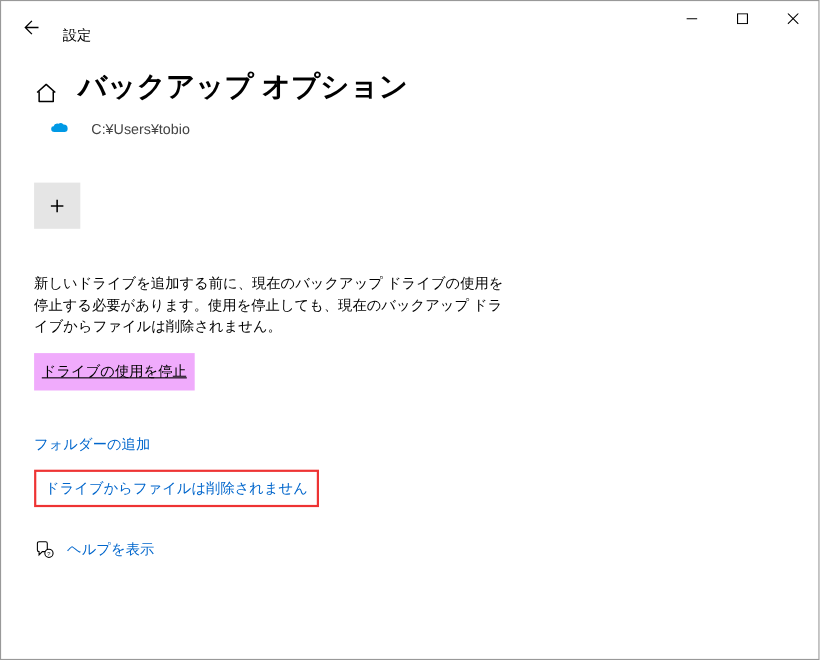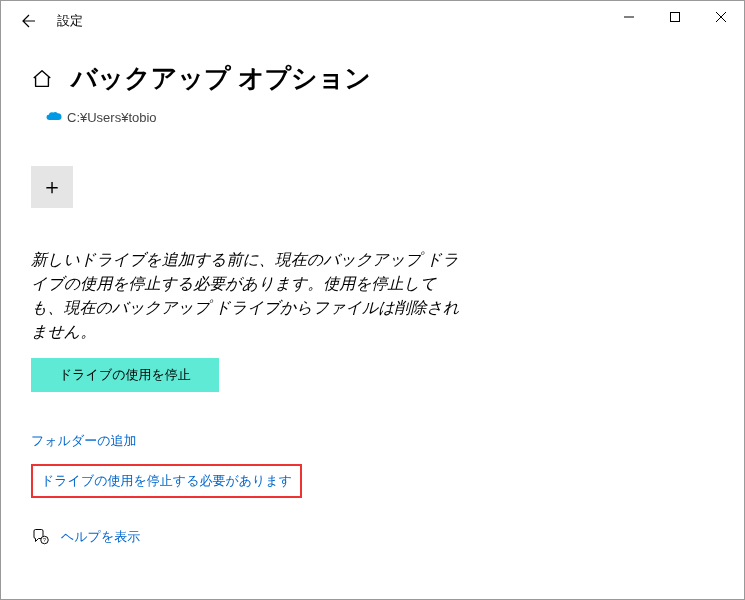--- a/index.html
+++ b/index.html
@@ -9,21 +9,21 @@
       background: #fff;
       color: #000;
       width: 745px;
       height: 600px;
       border: 1px solid #999;
       position: relative;
       overflow: hidden;
     }
     .titlebar {
       display: flex;
-      align-items: center;
+      align-items: flex-end;
       height: 40px;
       padding-left: 12px;
     }
     .back-btn {
       width: 32px; height: 32px;
       display: flex; align-items: center; justify-content: center;
       cursor: pointer;
     }
     .title-text {
       margin-left: 12px;
@@ -37,37 +37,37 @@
     .win-btn {
       width: 46px; height: 32px;
       display: flex; align-items: center; justify-content: center;
       cursor: pointer;
     }
     .content {
       padding: 0 30px 20px 30px;
     }
     .header-row {
       display: flex;
-      align-items: center;
+      align-items: flex-end;
       margin-top: 20px;
       gap: 18px;
     }
     .home-icon {
       width: 22px; height: 22px;
     }
     .page-title {
       font-size: 26px;
       font-weight: 600;
     }
     .path-row {
       display: flex;
       align-items: center;
       margin-top: 12px;
       margin-left: 14px;
-      gap: 4px;
+      gap: 20px;
     }
     .path-text {
       font-size: 13px;
       color: #444;
     }
     .section {
       margin-top: 40px;
     }
     .section-title {
       font-size: 17px;
@@ -81,33 +81,33 @@
     }
     .add-btn {
       width: 42px; height: 42px;
       background: #e5e5e5;
       display: flex; align-items: center; justify-content: center;
       font-size: 22px;
       cursor: pointer;
     }
     .add-label { font-size: 13px; }
     .desc-text {
-      font-size: 16px;
+      font-size: 13px;
       line-height: 1.5;
       max-width: 430px;
       margin-top: 22px;
-      font-style: italic;
     }
     .gray-button {
-      background: #5eead4;
+      background: #f0abfc;
       border: none;
-      padding: 8px 28px;
+      padding: 8px 7px;
       font-size: 13px;
       margin-top: 14px;
       cursor: pointer;
+      text-decoration: underline;
     }
     .link {
       color: #0066cc;
       font-size: 13px;
       cursor: pointer;
       display: inline-block;
     }
     .link-row { margin-top: 8px; }
     .highlight-box {
       border: 2px solid #e33;
@@ -179,21 +179,21 @@
   <div class="section">
     <div class="desc-text">新しいドライブを追加する前に、現在のバックアップ ドライブの使用を停止する必要があります。使用を停止しても、現在のバックアップ ドライブからファイルは削除されません。</div>
     <button class="gray-button">ドライブの使用を停止</button>
   </div>
 
   <div class="section">
     <div class="link-row">
       <span class="link">フォルダーの追加</span>
     </div>
     <div class="highlight-box">
-      <span class="link">ドライブの使用を停止する必要があります</span>
+      <span class="link">ドライブからファイルは削除されません</span>
     </div>
   </div>
 
   <div class="help-row">
     <svg class="help-icon-svg" viewBox="0 0 24 24">
       <path d="M4 4 Q4 2 6 2 H14 Q16 2 16 4 V12 Q16 14 14 14 H10 L6 18 V14 Q4 14 4 12 Z" stroke="#000" stroke-width="1.3" fill="none"></path>
       <circle cx="18" cy="16" r="5" stroke="#000" stroke-width="1.3" fill="#fff"></circle>
       <text x="18" y="19" text-anchor="middle" font-size="7" fill="#000">?</text>
     </svg>
     <span class="link">ヘルプを表示</span>

